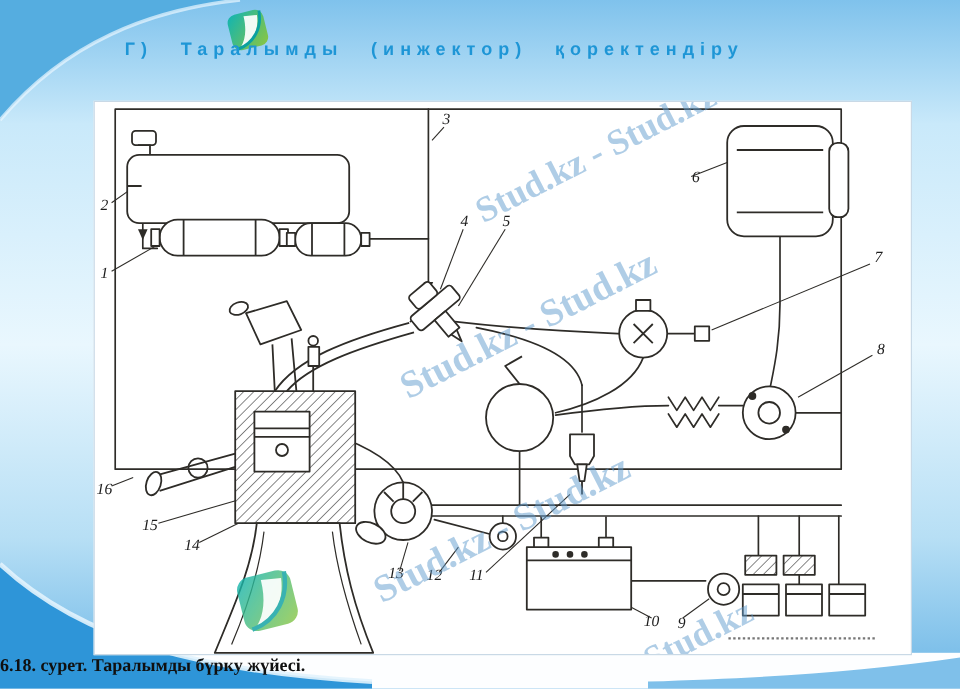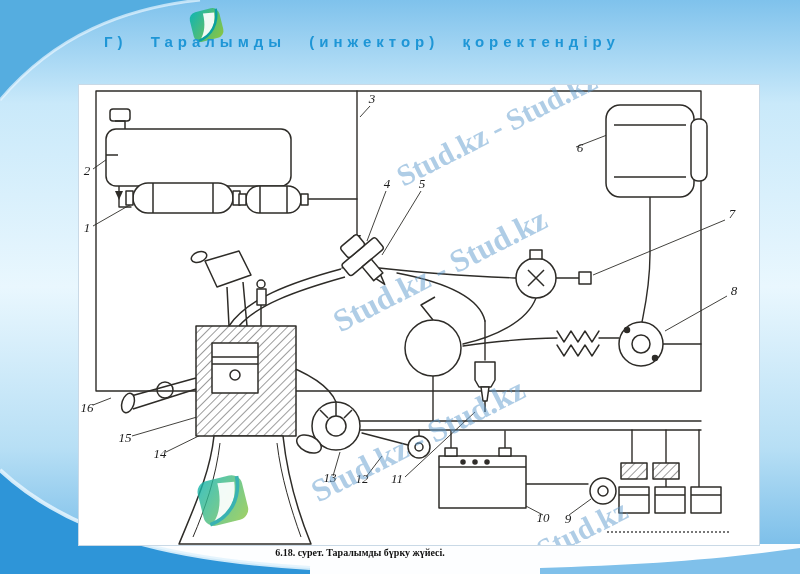--- a/index.html
+++ b/index.html
@@ -8,22 +8,22 @@
   .bg{position:absolute;left:0;top:0;width:800px;height:574px;}
   .title{position:absolute;left:68px;top:27px;color:#1e96d6;font-weight:bold;
          font-size:15px;letter-spacing:5px;word-spacing:14px;line-height:30px;
          white-space:nowrap;margin-left:36px;}
   .panel{position:absolute;left:78px;top:84px;width:680px;height:460px;
          background:#ffffff;border:1px solid #c9d9e6;overflow:hidden;}
   .panel svg{position:absolute;left:0;top:0;}
   #watermark-layer{position:absolute;left:0;top:0;width:680px;height:460px;pointer-events:none;}
   .wm{position:absolute;font-family:"Liberation Serif",serif;font-weight:bold;
       color:rgba(95,155,205,0.5);white-space:nowrap;transform-origin:left top;}
-  .caption{position:absolute;left:0;width:720px;top:547px;text-align:center;
-           font-family:"Liberation Serif",serif;font-size:10px;font-weight:bold;color:#101010;}
+  .caption{position:absolute;left:0;width:720px;top:547px;text-align:left;
+           font-family:"Liberation Serif",serif;font-size:15px;font-weight:bold;color:#101010;}
   .logo{position:absolute;}
   .logo-top{left:178px;top:2px;width:56px;height:48px;}
   .logo-bottom{left:186px;top:466px;width:72px;height:72px;opacity:.95;}
   .dlabel{font-style:italic;font-family:"Liberation Serif",serif;font-size:13px;
           fill:#1c1c1c;text-anchor:middle;}
   .dotted{position:absolute;left:528px;top:446px;width:122px;border-top:2px dotted #777;}
 </style>
 </head>
 <body>
 

